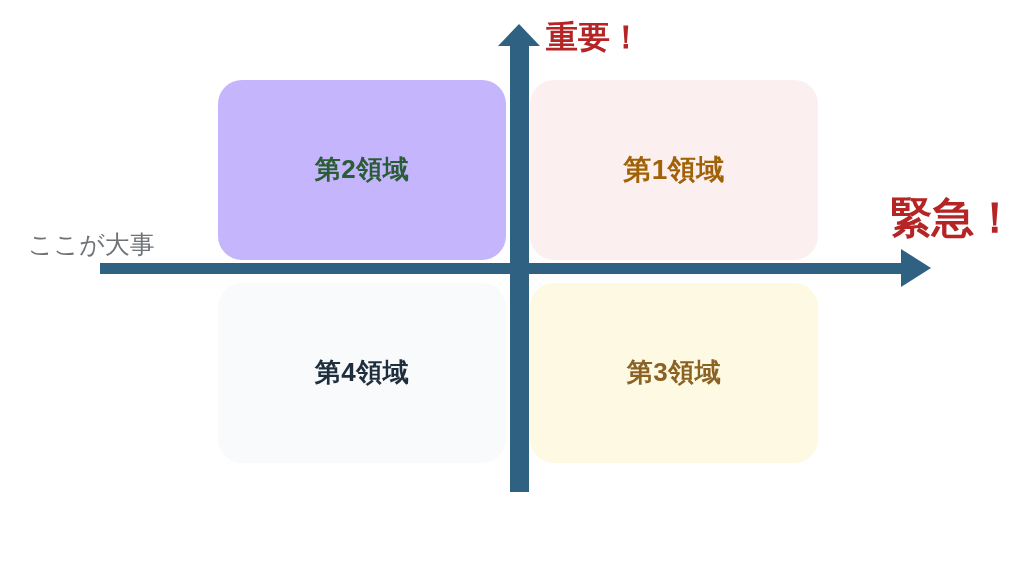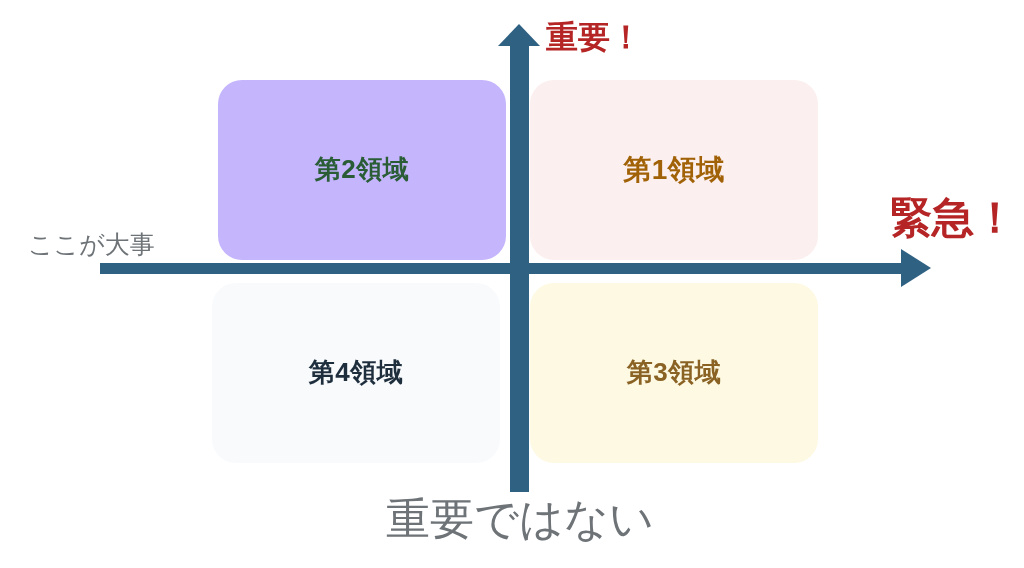--- a/index.html
+++ b/index.html
@@ -74,21 +74,21 @@
     color: #2A5D36;
     font-size: 26px;
   }
   .quad-1 {
     left: 530px; top: 80px; width: 288px; height: 180px;
     background: #FCEFEF;
     color: #a16207;
     font-size: 28px;
   }
   .quad-4 {
-    left: 212px; top: 283px; width: 288px; height: 180px;
+    left: 218px; top: 283px; width: 288px; height: 180px;
     background: #F8FAFC;
     color: #1F2E3D;
     font-size: 26px;
   }
   .quad-3 {
     left: 530px; top: 283px; width: 288px; height: 180px;
     background: #FDF9E3;
     color: #8A6224;
     font-size: 26px;
     justify-content: center;
@@ -158,15 +158,14 @@
 
   <div class="quad quad-3">
     <div>
       <div>第3領域</div>
     </div>
   </div>
 
   <div class="label-important">重要！</div>
   <div class="label-urgent">緊急！</div>
   <div class="label-not-urgent">ここが大事</div>
-  <div class="label-not-important">重要ではない</div>
 
 </div>
 
 </body></html>

